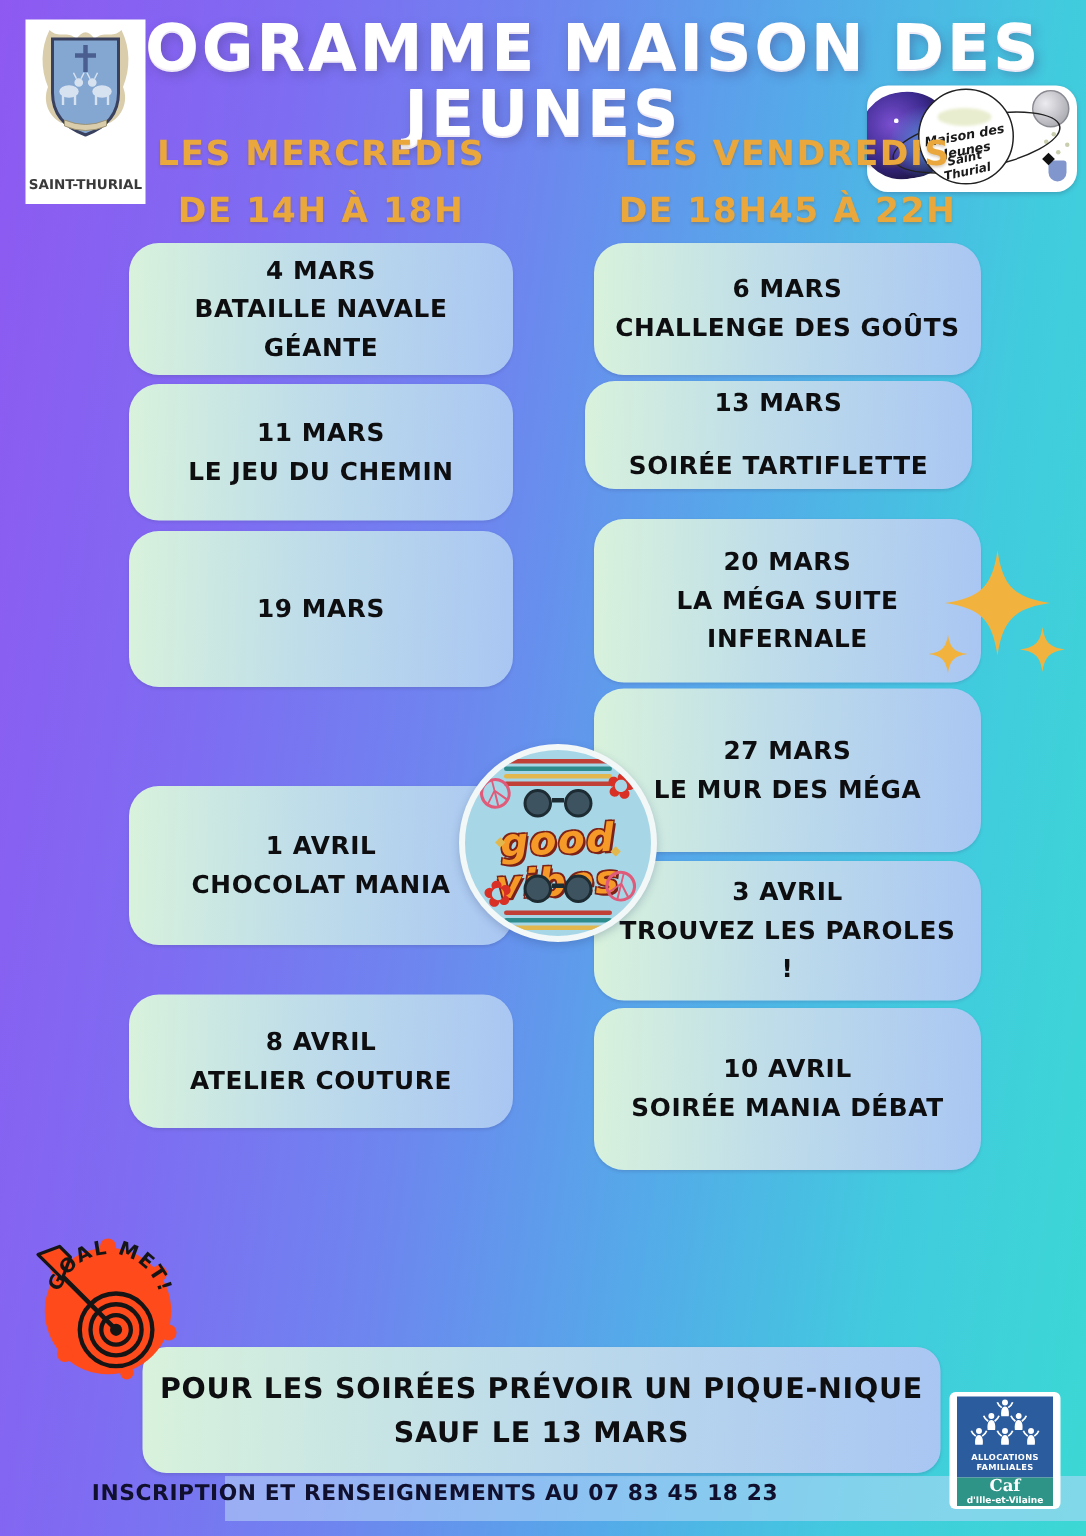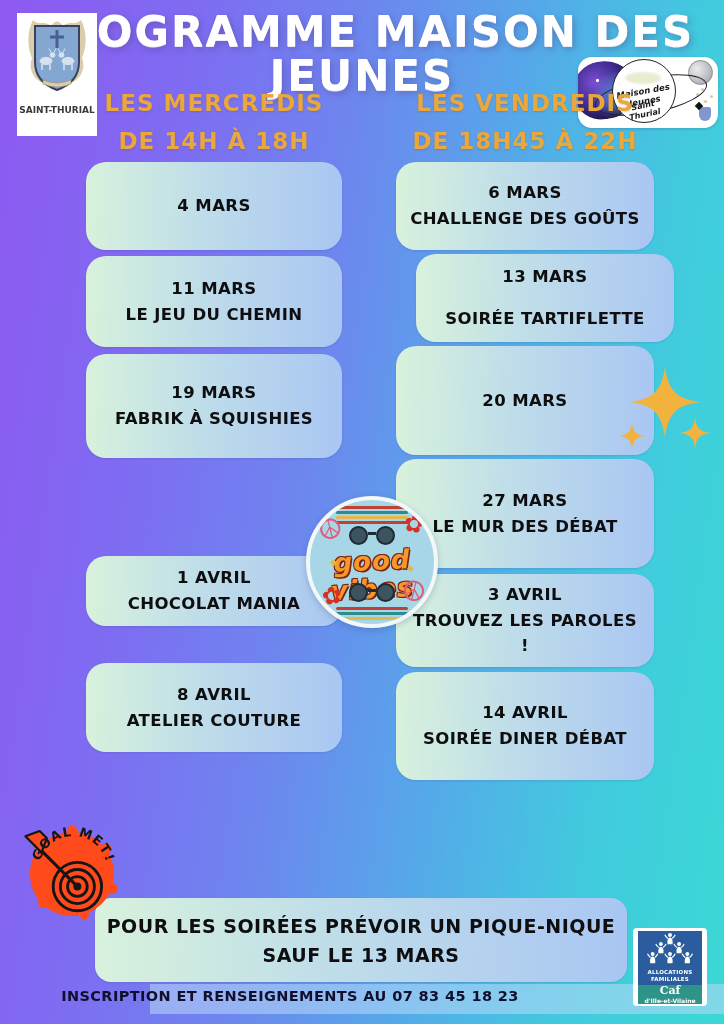--- a/index.html
+++ b/index.html
@@ -46,21 +46,21 @@
     background:linear-gradient(92deg,#D8F2DC 0%,#BFDDE9 45%,#A9C6F3 100%);
     display:flex;flex-direction:column;justify-content:center;align-items:center;gap:7px;
     box-shadow:0 1px 2px rgba(60,60,120,.18);}
   .notice div{color:#0E0E10;font-weight:bold;font-size:19px;letter-spacing:.5px;text-align:center;}
   .band{left:150px;top:984px;width:574px;height:30px;background:rgba(186,216,248,.55);z-index:1;}
   .contact{left:0;top:988px;width:580px;text-align:center;z-index:5;
     color:#10102e;font-weight:bold;font-size:14.5px;letter-spacing:.4px;}
   
   .logo-st{left:17px;top:13px;width:80px;height:123px;background:#fff;z-index:4;
     display:flex;flex-direction:column;align-items:center;padding-top:4px;box-sizing:border-box;}
-  .logo-st .st-label{font-size:9px;font-weight:bold;color:#3a3a3a;margin-top:2px;}
+  .logo-st .st-label{font-size:9px;font-weight:bold;color:#3a3a3a;margin-top:16px;}
   
   .logo-mdj{left:578px;top:57px;width:140px;height:71px;background:#fff;border-radius:14px;z-index:5;
     overflow:hidden;box-shadow:0 1px 3px rgba(40,50,90,.25);}
   .galaxy{left:-4px;top:4px;width:62px;height:58px;border-radius:48% 55% 50% 46%;transform:rotate(-8deg);
     background:radial-gradient(circle at 68% 62%,rgba(90,160,230,.85) 0%,rgba(90,160,230,0) 45%),
                radial-gradient(circle at 35% 35%,#7a4fd0 0%,#3c2a8f 45%,#171033 78%);}
   .gstar{width:2.5px;height:2.5px;border-radius:50%;background:#fff;}
   .planet{left:34px;top:2px;width:64px;height:64px;border-radius:50%;background:#fff;
     border:1.5px solid #222;box-sizing:border-box;z-index:3;}
   .planet .smudge{left:12px;top:12px;width:36px;height:12px;border-radius:50%;background:#e9edcf;filter:blur(1px);}
@@ -138,60 +138,61 @@
     <div class="h1">LES MERCREDIS</div>
     <div class="h2">DE 14H À 18H</div>
   </div>
   <div class="abs col-header" style="left:396px;top:90px;width:258px;">
     <div class="h1">LES VENDREDIS</div>
     <div class="h2">DE 18H45 À 22H</div>
   </div>
 
   <div class="abs card" style="left:86px;top:162px;width:256px;height:88px;">
     <div class="c-date">4 MARS</div>
+    <div class="c-title">BATAILLE NAVALE GÉANTE</div>
   </div>
   <div class="abs card" style="left:86px;top:256px;width:256px;height:91px;">
     <div class="c-date">11 MARS</div>
     <div class="c-title">LE JEU DU CHEMIN</div>
   </div>
   <div class="abs card" style="left:86px;top:354px;width:256px;height:104px;">
     <div class="c-date">19 MARS</div>
-    <div class="c-title">FABRIK À SQUISHIES</div>
-  </div>
-  <div class="abs card" style="left:86px;top:556px;width:256px;height:70px;">
+  </div>
+  <div class="abs card" style="left:86px;top:524px;width:256px;height:106px;">
     <div class="c-date">1 AVRIL</div>
     <div class="c-title">CHOCOLAT MANIA</div>
   </div>
   <div class="abs card" style="left:86px;top:663px;width:256px;height:89px;">
     <div class="c-date">8 AVRIL</div>
     <div class="c-title">ATELIER COUTURE</div>
   </div>
 
   <div class="abs card" style="left:396px;top:162px;width:258px;height:88px;">
     <div class="c-date">6 MARS</div>
     <div class="c-title">CHALLENGE DES GOÛTS</div>
   </div>
-  <div class="abs card" style="left:416px;top:254px;width:258px;height:88px;gap:16px;">
+  <div class="abs card" style="left:390px;top:254px;width:258px;height:72px;gap:16px;">
     <div class="c-date">13 MARS</div>
     <div class="c-title">SOIRÉE TARTIFLETTE</div>
   </div>
   <div class="abs card" style="left:396px;top:346px;width:258px;height:109px;">
     <div class="c-date">20 MARS</div>
+    <div class="c-title">LA MÉGA SUITE INFERNALE</div>
   </div>
   <div class="abs card" style="left:396px;top:459px;width:258px;height:109px;">
     <div class="c-date">27 MARS</div>
-    <div class="c-title">LE MUR DES DÉBAT</div>
+    <div class="c-title">LE MUR DES MÉGA</div>
   </div>
   <div class="abs card" style="left:396px;top:574px;width:258px;height:93px;">
     <div class="c-date">3 AVRIL</div>
     <div class="c-title">TROUVEZ LES PAROLES !</div>
   </div>
   <div class="abs card" style="left:396px;top:672px;width:258px;height:108px;">
-    <div class="c-date">14 AVRIL</div>
-    <div class="c-title">SOIRÉE DINER DÉBAT</div>
+    <div class="c-date">10 AVRIL</div>
+    <div class="c-title">SOIRÉE MANIA DÉBAT</div>
   </div>
 
   <svg class="abs sparkle" style="left:630px;top:367px;" width="70" height="70" viewBox="0 0 100 100">
     <path d="M50 0C55 34 66 45 100 50C66 55 55 66 50 100C45 66 34 55 0 50C34 45 45 34 50 0Z"></path>
   </svg>
   <svg class="abs sparkle" style="left:619px;top:423px;" width="26" height="26" viewBox="0 0 100 100">
     <path d="M50 0C55 34 66 45 100 50C66 55 55 66 50 100C45 66 34 55 0 50C34 45 45 34 50 0Z"></path>
   </svg>
   <svg class="abs sparkle" style="left:680px;top:418px;" width="30" height="30" viewBox="0 0 100 100">
     <path d="M50 0C55 34 66 45 100 50C66 55 55 66 50 100C45 66 34 55 0 50C34 45 45 34 50 0Z"></path>

